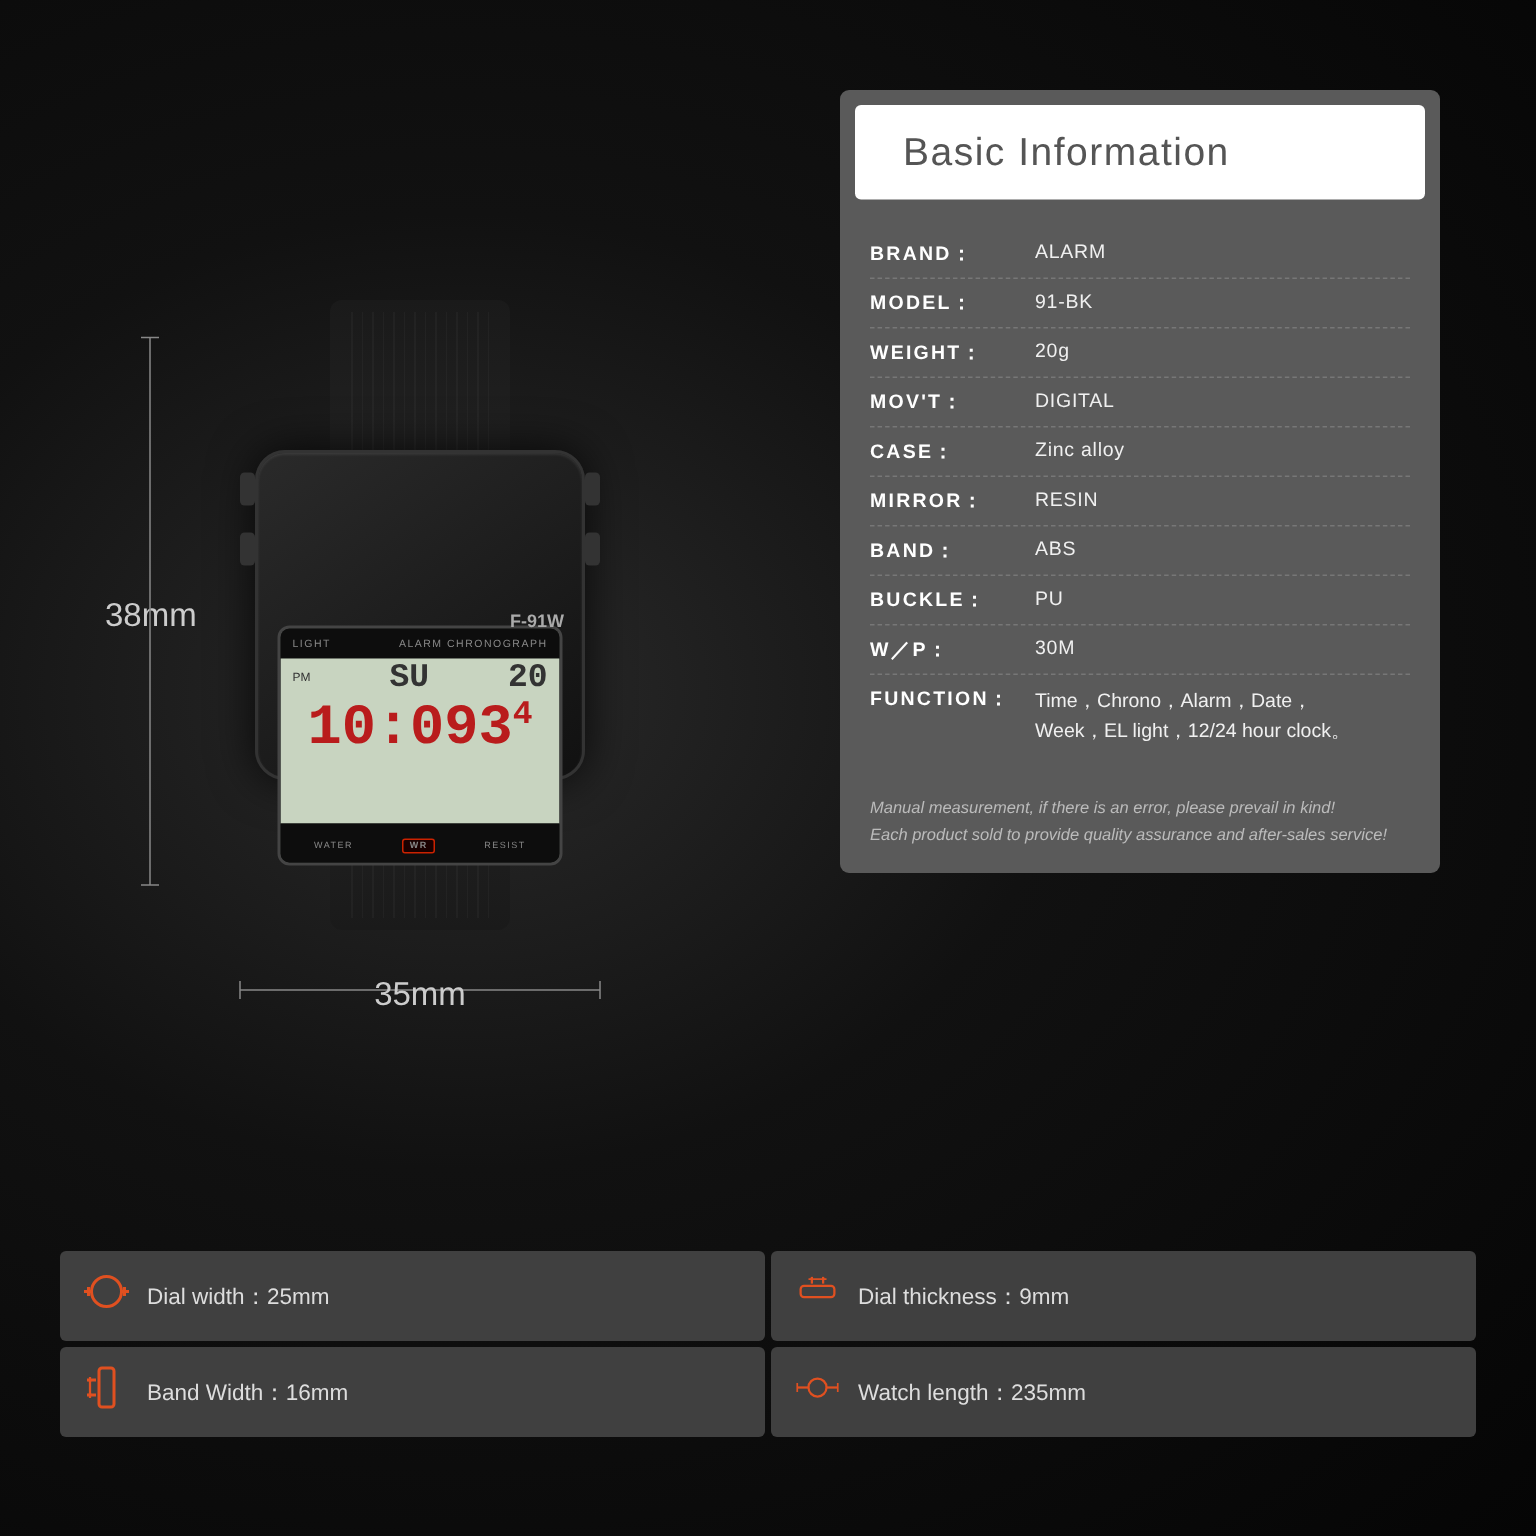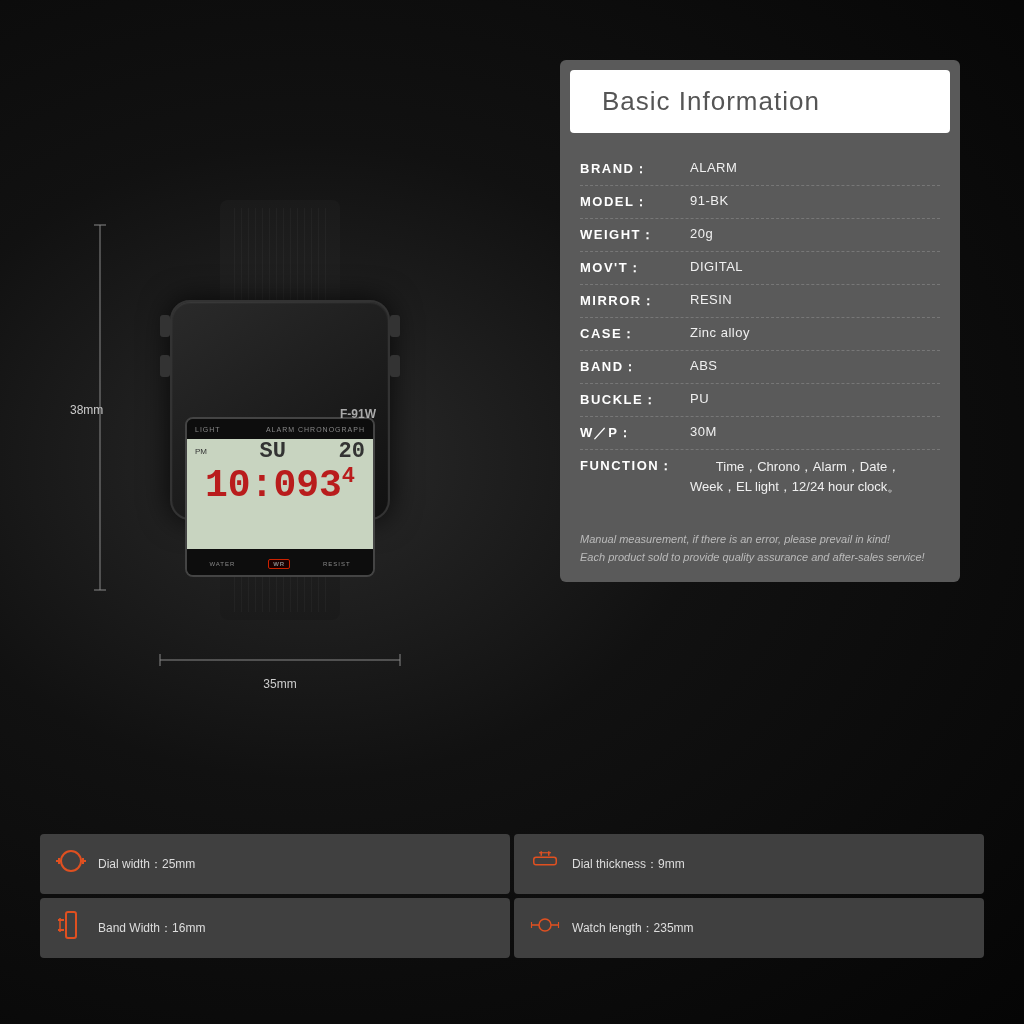--- a/index.html
+++ b/index.html
@@ -37,30 +37,30 @@
       height: 700px;
       display: flex;
       align-items: center;
       justify-content: center;
     }
 
     
     .dim-label {
       position: absolute;
       color: #ccc;
-      font-size: 12px;
+      font-size: 22px;
       font-weight: 400;
     }
     .dim-38mm {
       left: 30px;
       top: 50%;
       transform: translateY(-50%);
     }
     .dim-35mm {
-      bottom: 69px;
+      bottom: 84px;
       left: 50%;
       transform: translateX(-50%);
     }
 
     
     .dim-lines {
       position: absolute;
       inset: 0;
       width: 100%;
       height: 100%;
@@ -312,21 +312,20 @@
     .info-val {
       color: #f0f0f0;
       font-size: 13px;
       letter-spacing: 0.5px;
     }
 
     .info-function-val {
       color: #f0f0f0;
       font-size: 13px;
       line-height: 1.5;
-      text-align: right;
     }
 
     .info-note {
       padding: 8px 20px 0 20px;
       color: #bbb;
       font-size: 11px;
       line-height: 1.6;
       font-style: italic;
     }
 
@@ -353,21 +352,21 @@
     }
 
     .spec-icon {
       color: #e05020;
       font-size: 22px;
       flex-shrink: 0;
     }
 
     .spec-text {
       color: #ddd;
-      font-size: 12px;
+      font-size: 15px;
     }
 
     
     .icon-svg {
       width: 30px;
       height: 30px;
     }
   </style>
 </head>
 <body>
@@ -448,26 +447,26 @@
         </div>
         <div class="info-row">
           <span class="info-key">WEIGHT：</span>
           <span class="info-val">20g</span>
         </div>
         <div class="info-row">
           <span class="info-key">MOV'T：</span>
           <span class="info-val">DIGITAL</span>
         </div>
         <div class="info-row">
+          <span class="info-key">CASE：</span>
+          <span class="info-val">Zinc alloy</span>
+        </div>
+        <div class="info-row">
           <span class="info-key">MIRROR：</span>
           <span class="info-val">RESIN</span>
-        </div>
-        <div class="info-row">
-          <span class="info-key">CASE：</span>
-          <span class="info-val">Zinc alloy</span>
         </div>
         <div class="info-row">
           <span class="info-key">BAND：</span>
           <span class="info-val">ABS</span>
         </div>
         <div class="info-row">
           <span class="info-key">BUCKLE：</span>
           <span class="info-val">PU</span>
         </div>
         <div class="info-row">

